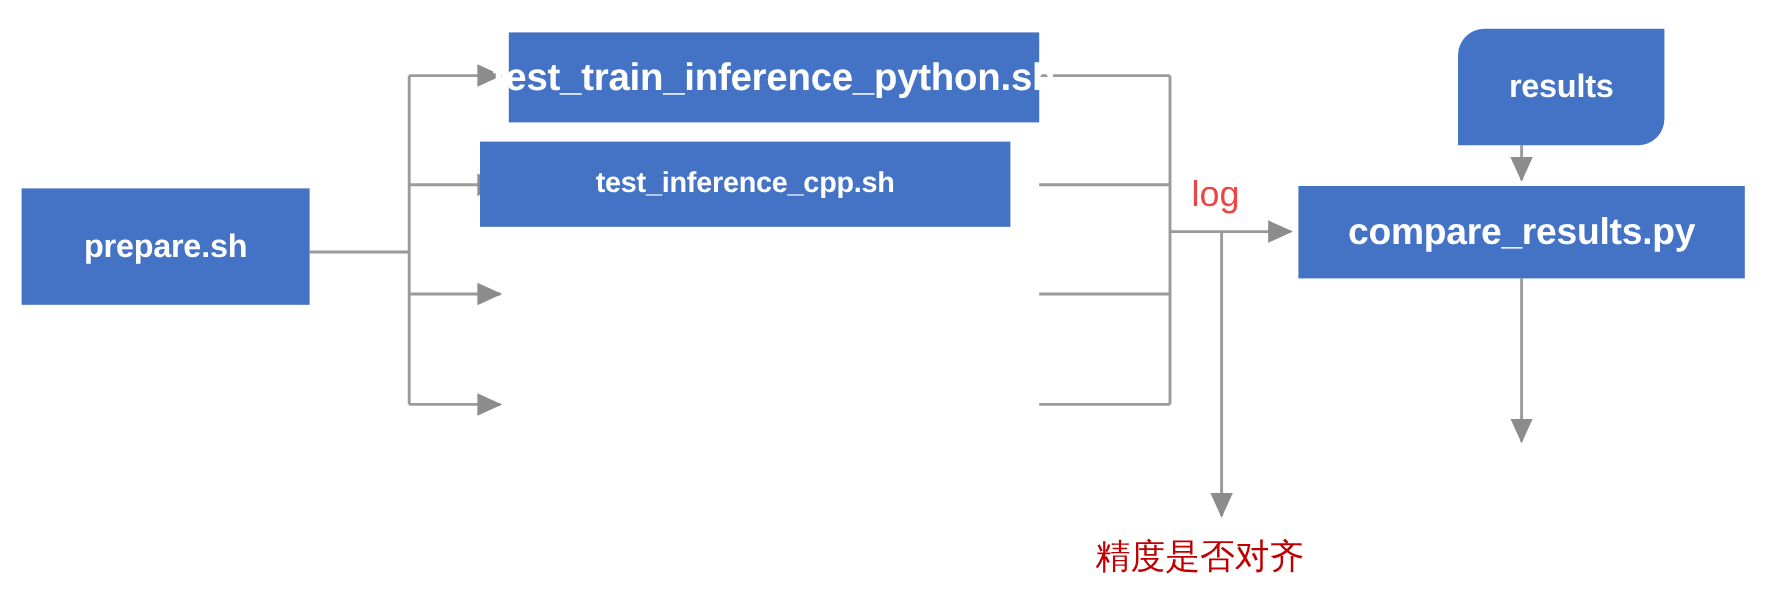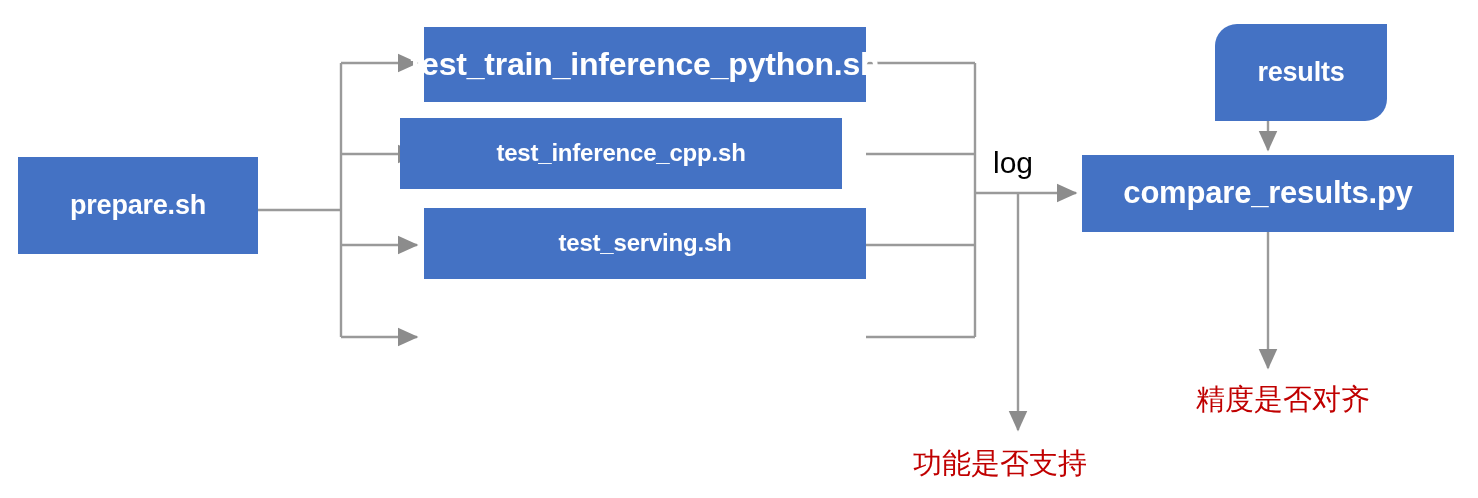--- a/index.html
+++ b/index.html
@@ -102,21 +102,21 @@
   }
   #note-precision {
     left: 1196px;
     top: 380px;
   }
   #label-log {
     position: absolute;
     left: 993px;
     top: 146px;
     font-size: 30px;
-    color: #000000;
+    color: #ef4444;
     font-family: "Liberation Sans", "DejaVu Sans", sans-serif;
     user-select: none;
   }
   #wires {
     position: absolute;
     left: 0;
     top: 0;
     width: 1478px;
     height: 498px;
   }
@@ -166,32 +166,28 @@
   </div>
 
   <div class="node" id="node-train">
     <span class="node-label">test_train_inference_python.sh</span>
   </div>
 
   <div class="node" id="node-cpp">
     <span class="node-label">test_inference_cpp.sh</span>
   </div>
 
-  <div class="node" id="node-serving">
-    <span class="node-label">test_serving.sh</span>
-  </div>
 
 
   <div class="node" id="node-results">
     <span class="node-label">results</span>
   </div>
 
   <div class="node" id="node-compare">
     <span class="node-label">compare_results.py</span>
   </div>
 
   <div id="label-log">log</div>
 
-  <div class="red-note" id="note-feature">功能是否支持</div>
+  <div class="red-note" id="note-feature">精度是否对齐</div>
 
-  <div class="red-note" id="note-precision">精度是否对齐</div>
 
 </div>
 
 </body></html>

